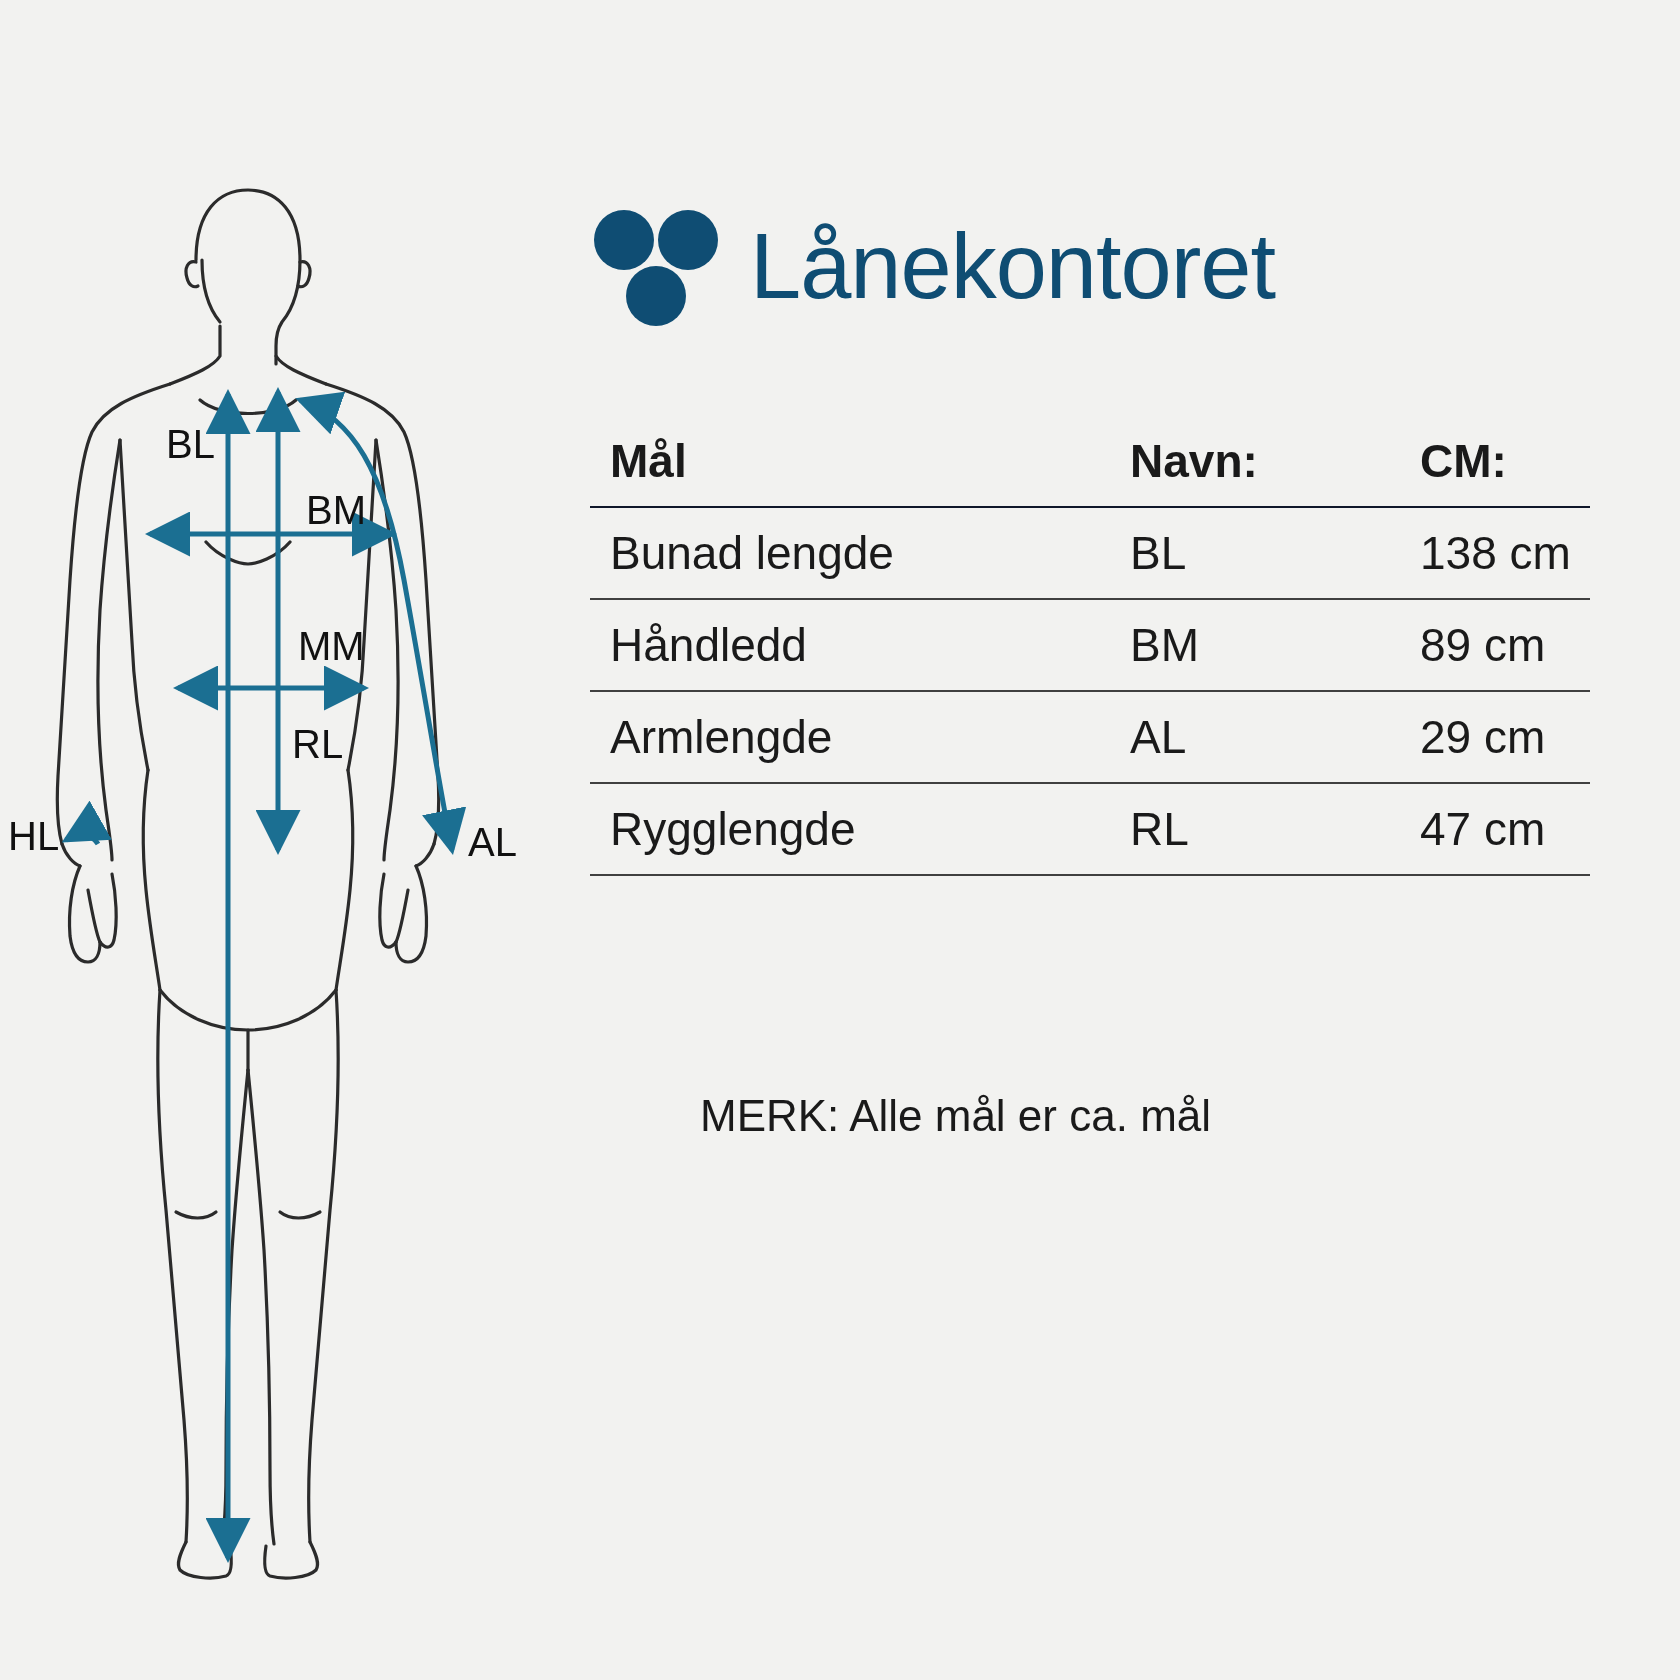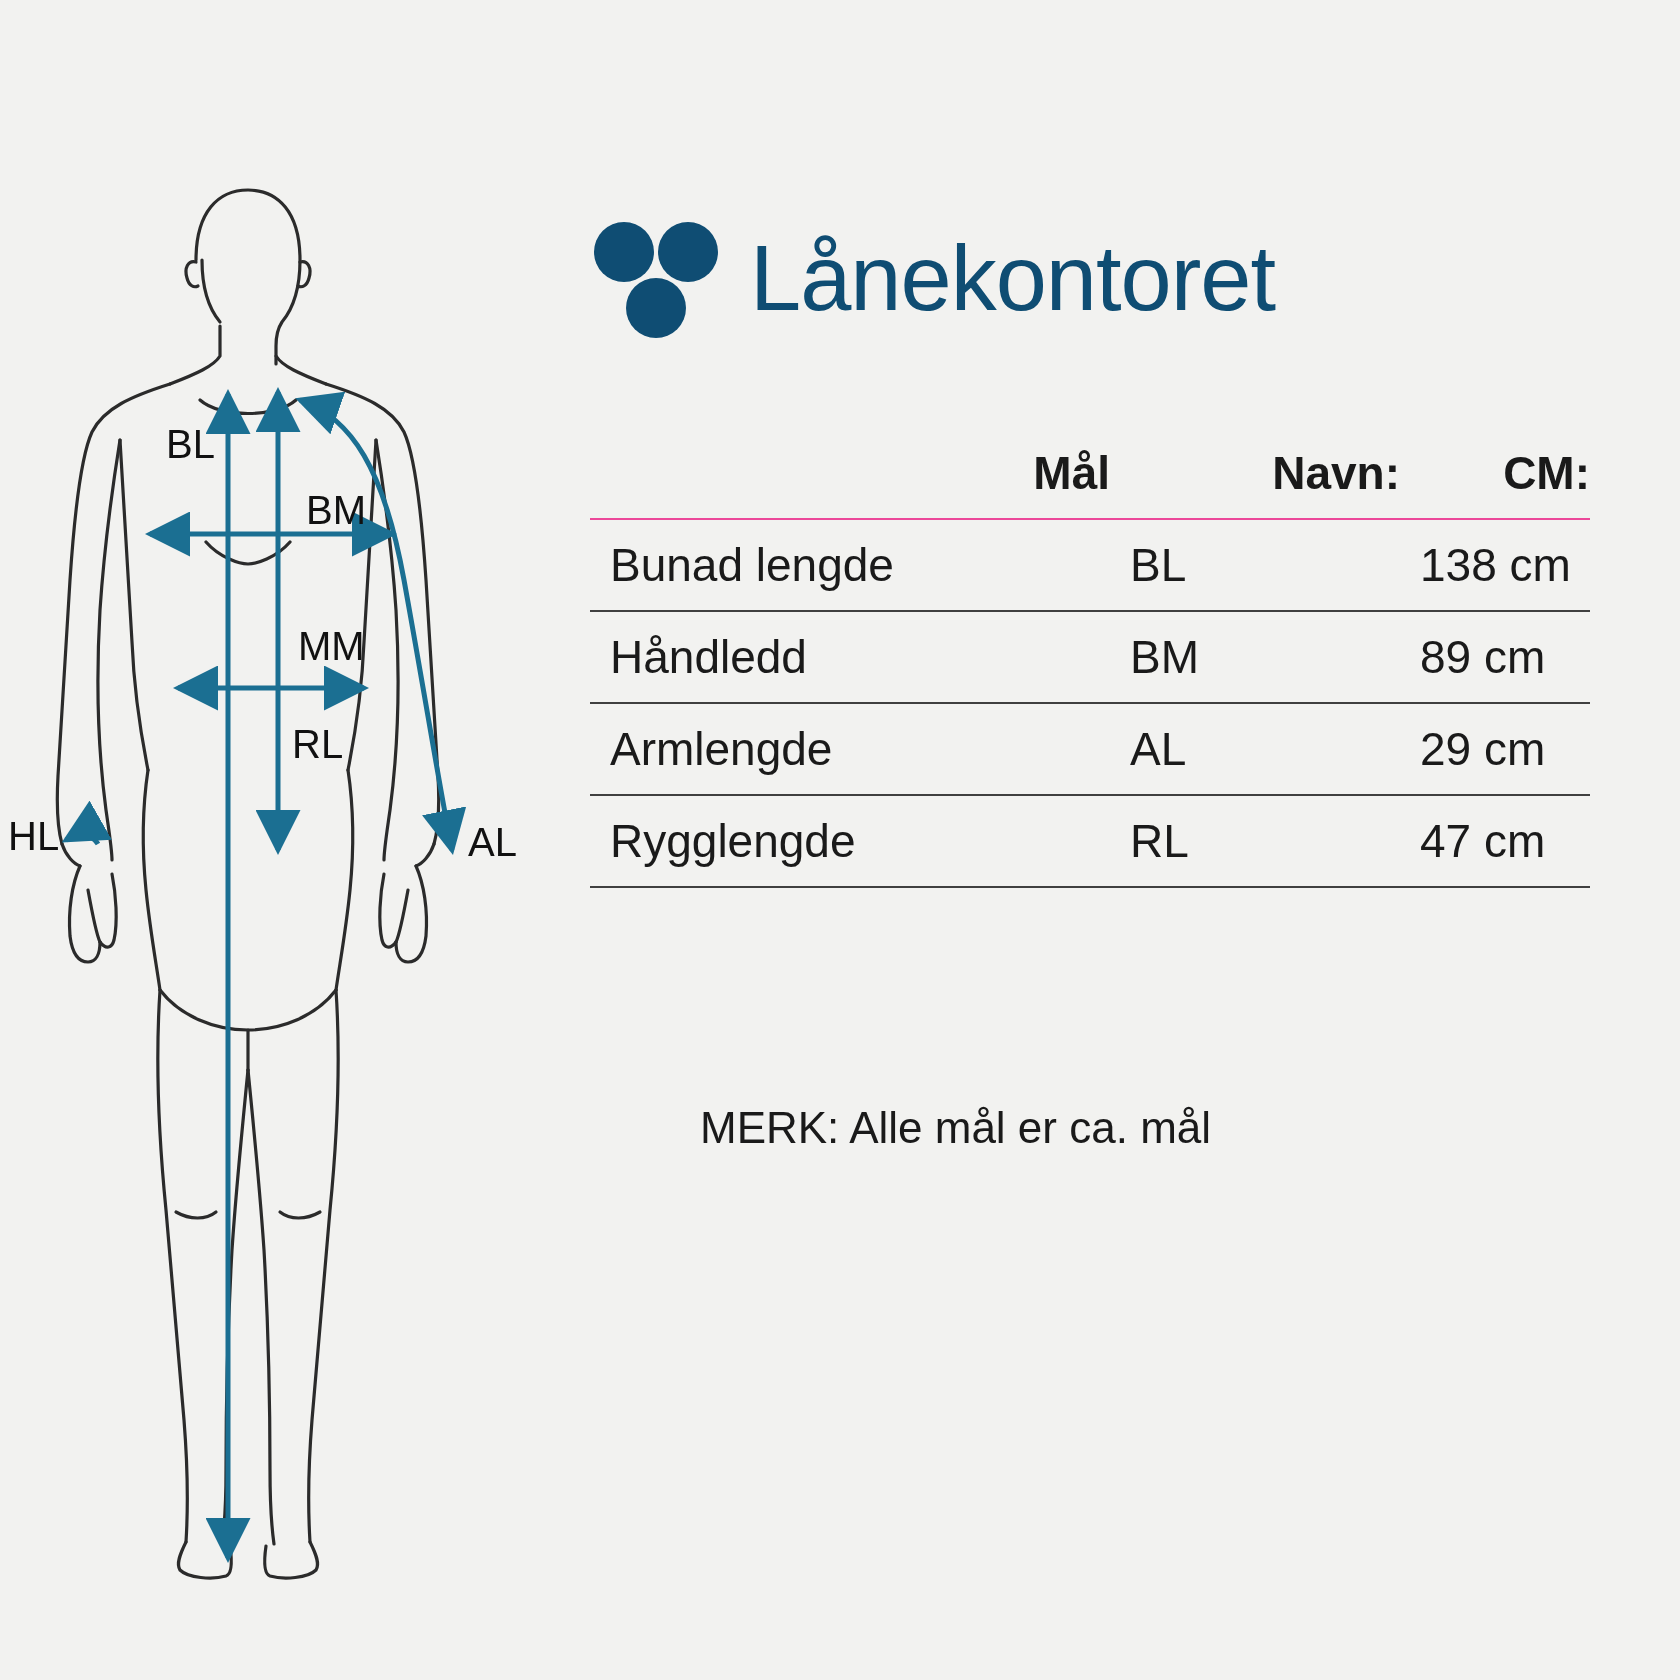--- a/index.html
+++ b/index.html
@@ -28,21 +28,21 @@
     height: 1450px;
   }
   .figure-svg {
     display: block;
   }
 
   
   .right-panel {
     position: absolute;
     left: 590px;
-    top: 208px;
+    top: 196px;
     width: 1060px;
   }
 
   .brand {
     display: flex;
     align-items: center;
     gap: 30px;
     height: 140px;
   }
   .brand-mark {
@@ -68,22 +68,21 @@
   table.size-table td {
     text-align: left;
     padding: 18px 0 18px 20px;
     font-size: 46px;
     color: #1a1a1a;
     font-weight: normal;
     border-bottom: 2px solid #404040;
   }
   table.size-table th {
     font-weight: bold;
-    border-bottom: 2px solid #ec4899;
-    text-align: right;
+    border-bottom: 2px solid #0f172a;
   }
   col.c-mal { width: 520px; }
   col.c-navn { width: 290px; }
   col.c-cm { width: 190px; }
   td.cm-col, th.cm-col {
     text-align: right;
     padding-right: 10px;
     padding-left: 0;
   }
   th.navn-col, td.navn-col {

